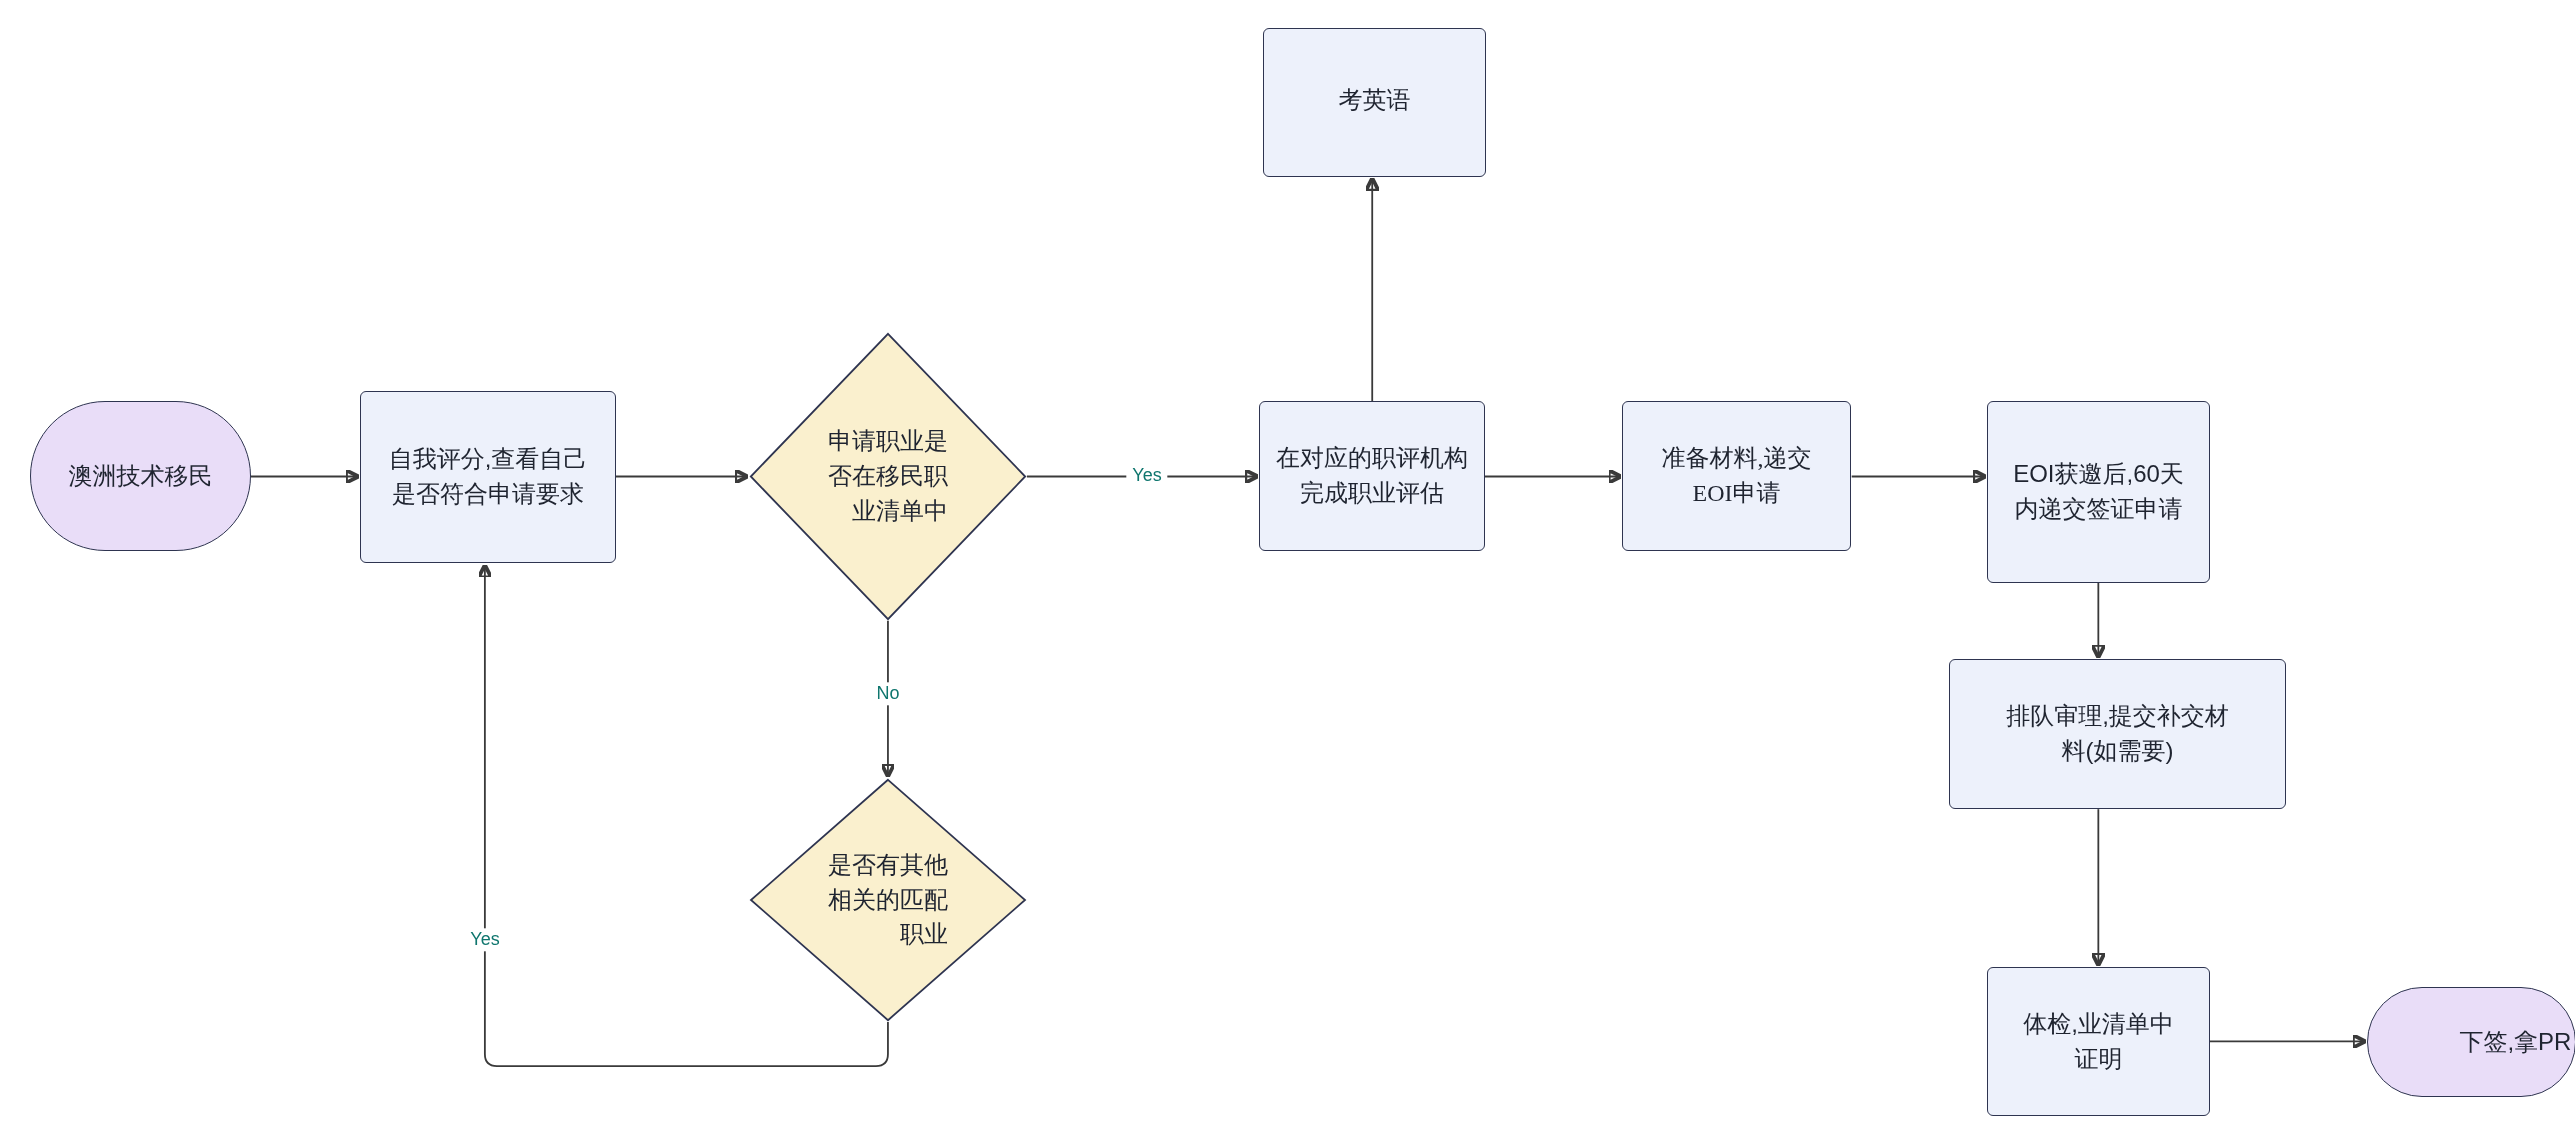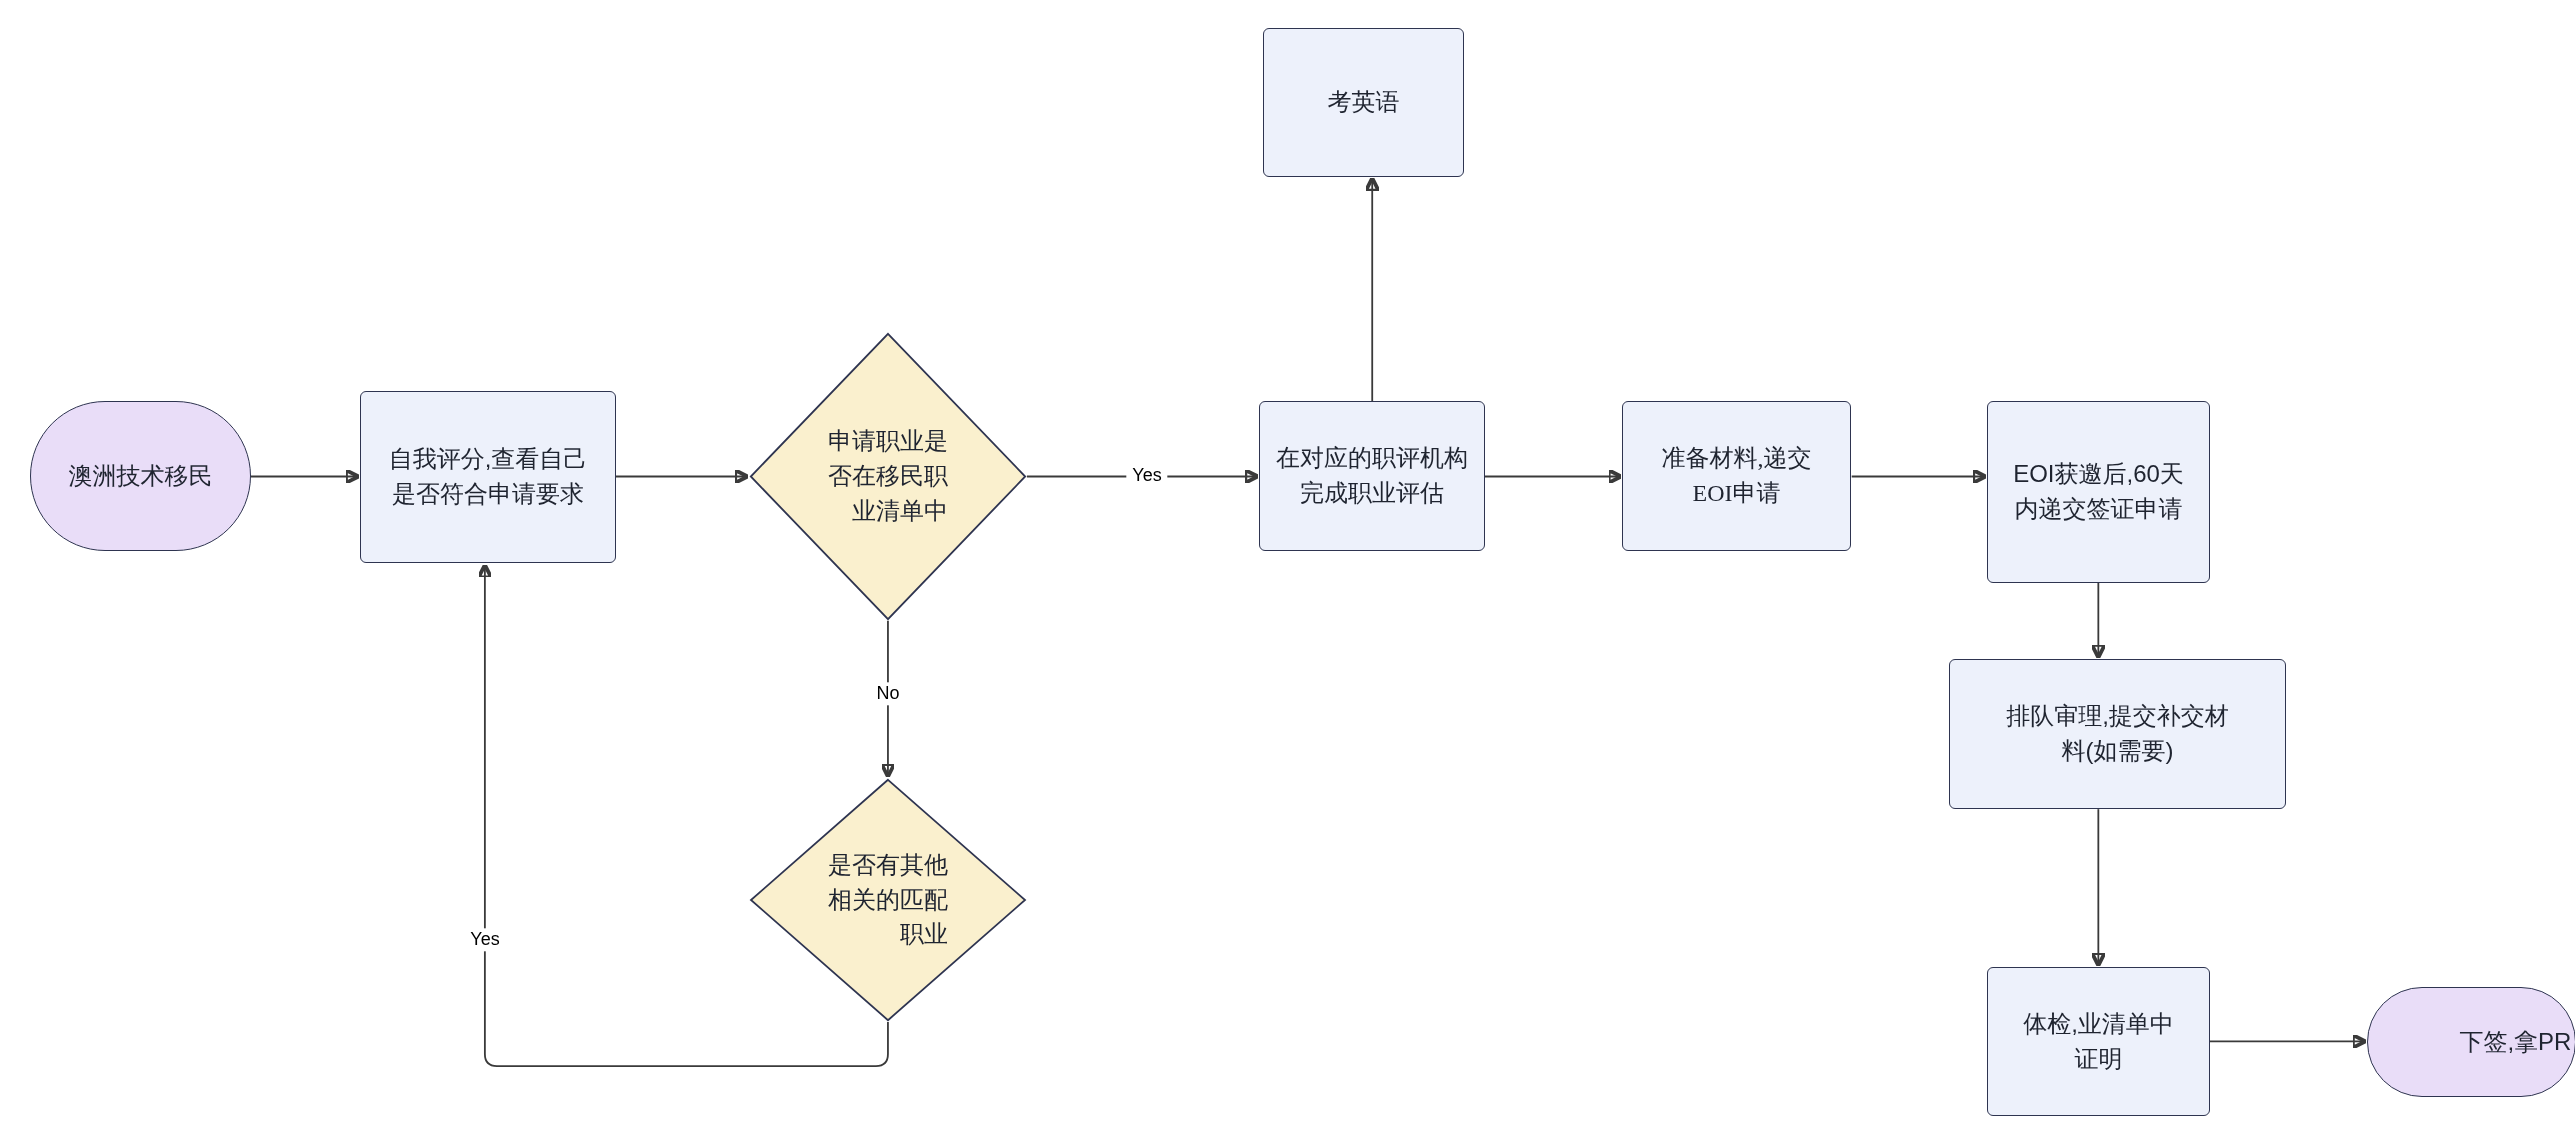--- a/index.html
+++ b/index.html
@@ -30,21 +30,21 @@
     background: #e9ddf8;
     border: 1.8px solid #2e3450;
   }
   .diamond { background: transparent; padding: 0; }
   .diamond .shape { position: absolute; left: 0; top: 0; }
   .diamond .label { position: relative; z-index: 1; text-align: right; }
   .edge-label {
     position: absolute;
     transform: translate(-50%, -50%);
     font-size: 18px;
-    color: #000000;
+    color: #0f766e;
     background: #ffffff;
     padding: 1.2px 6px;
     z-index: 2;
   }
 </style>
 </head>
 <body>
 
 <div class="canvas">
 
@@ -83,21 +83,21 @@
     <span class="label">申请职业是
 否在移民职
 业清单中</span>
   </div>
 
   <div class="node rect" style="left:1259px; top:401px; width:226px; height:150px;font-family:Liberation Serif, serif;">
     <span>在对应的职评机构
 完成职业评估</span>
   </div>
 
-  <div class="node rect" style="left:1263px; top:28px; width:201px; height:149px;">
+  <div class="node rect" style="left:1263px; top:28px; width:223px; height:149px;font-family:Liberation Mono, monospace;">
     <span>考英语</span>
   </div>
 
   <div class="node rect" style="left:1622px; top:401px; width:229px; height:150px;font-family:Liberation Serif, serif;">
     <span>准备材料,递交
 EOI申请</span>
   </div>
 
   <div class="node rect" style="left:1987px; top:401px; width:223px; height:182px;">
     <span>EOI获邀后,60天

